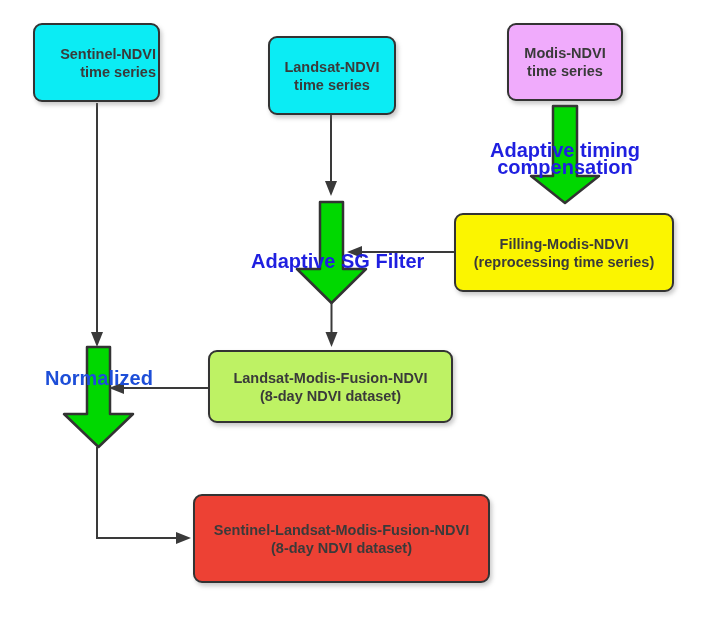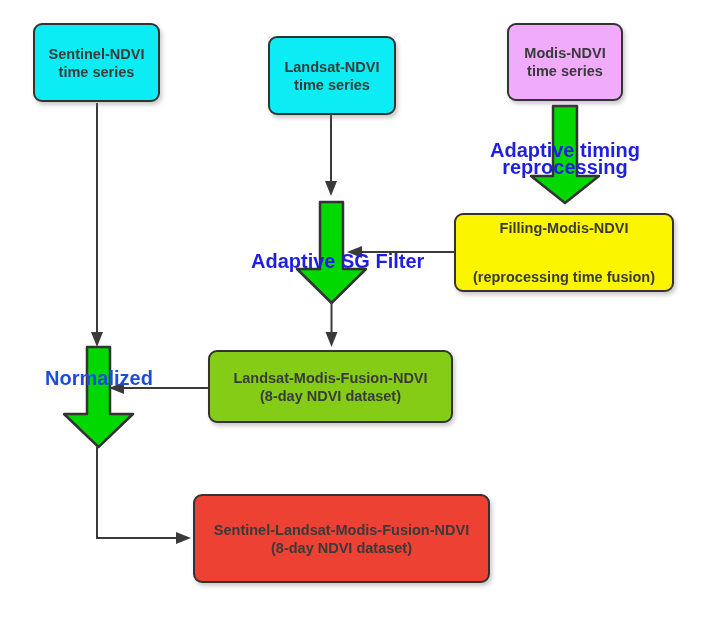--- a/index.html
+++ b/index.html
@@ -23,21 +23,21 @@
     box-shadow:2px 3px 4px rgba(120,120,120,0.40);
   }
   .node span{display:block;white-space:nowrap;}
   .blue-label{
     position:absolute;z-index:3;
     font-weight:bold;font-size:20px;line-height:17px;
     text-align:center;
   }
   .blue-label span{display:block;white-space:nowrap;}
   
-  #node-sentinel{left:33px;top:23px;width:127px;height:79px;}
+  #node-sentinel{left:33px;top:23px;width:127px;height:79px;align-items:flex-end;}
   #node-landsat{left:268px;top:36px;width:128px;height:79px;text-align:center;}
   #node-modis{left:507px;top:23px;width:116px;height:78px;}
   #node-filling{left:454px;top:213px;width:220px;height:79px;}
   #node-fusion{left:208px;top:350px;width:245px;height:73px;}
   #node-final{left:193px;top:494px;width:297px;height:89px;}
   #label-adaptive{left:485px;top:142px;width:160px;}
   #label-weighted{left:251px;top:253px;width:160px;}
   #label-normalized{left:29px;top:370px;width:140px;}
   .thin{stroke:#3a3a3a;stroke-width:2;fill:none;}
   .head{fill:#3a3a3a;stroke:none;}
@@ -81,38 +81,38 @@
   <div class="node" id="node-landsat" style="background-color: rgb(11, 236, 244);">
     <span>Landsat-NDVI</span>
     <span>time series</span>
   </div>
 
   <div class="node" id="node-modis" style="background-color: #f0abfc;">
     <span>Modis-NDVI</span>
     <span>time series</span>
   </div>
 
-  <div class="node" id="node-filling" style="background-color: rgb(251, 245, 0); justify-content: space-between;">
+  <div class="node" id="node-filling" style="background-color: rgb(251, 245, 0);">
     <span>Filling-Modis-NDVI</span>
-    <span>(reprocessing time fusion)</span>
+    <span>(reprocessing time series)</span>
   </div>
 
-  <div class="node" id="node-fusion" style="background-color: #84cc16;">
+  <div class="node" id="node-fusion" style="background-color: #bef264;">
     <span>Landsat-Modis-Fusion-NDVI</span>
     <span>(8-day NDVI dataset)</span>
   </div>
 
   <div class="node" id="node-final" style="background-color: rgb(237, 65, 52); justify-content: center;">
     <span>Sentinel-Landsat-Modis-Fusion-NDVI</span>
     <span>(8-day NDVI dataset)</span>
   </div>
 
   <div class="blue-label" id="label-adaptive" style="color: rgb(31, 31, 224);">
     <span>Adaptive timing</span>
-    <span>reprocessing</span>
+    <span>compensation</span>
   </div>
 
   <div class="blue-label" id="label-weighted" style="color: rgb(31, 31, 224);">
     <span>Adaptive SG Filter</span>
   </div>
 
   <div class="blue-label" id="label-normalized" style="color: #1d4ed8;">
     <span>Normalized</span>
   </div>
 

